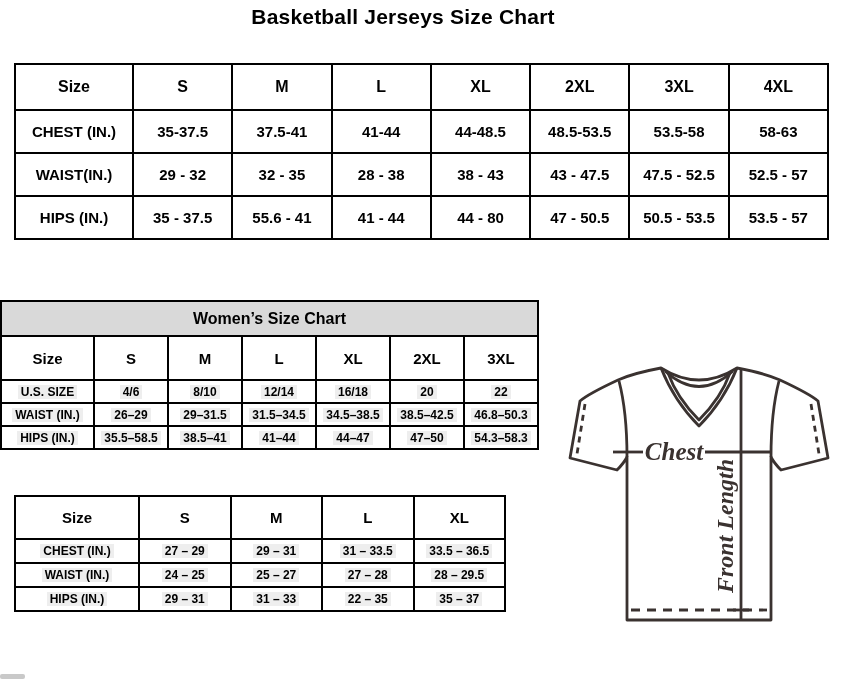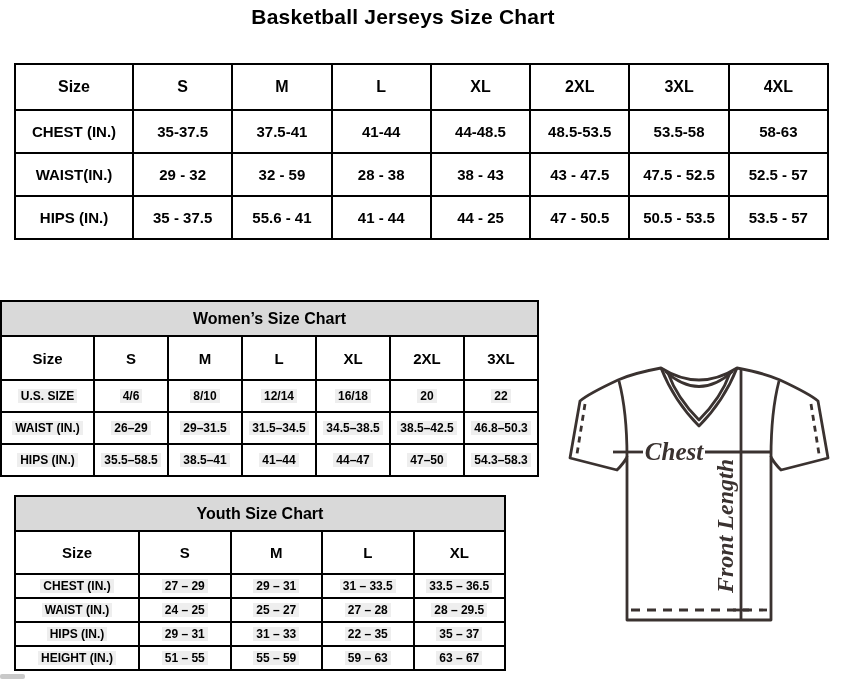--- a/index.html
+++ b/index.html
@@ -19,21 +19,21 @@
   .thead-cell { background:#d9d9d9; font-size:16px; }
   
   .men-table { left:14px; top:63px; width:815px; }
   .men-table .thead-row { height:35px; }
   .men-table .size-row { height:46px; font-size:16px; }
   .men-table .data-row { height:43px; font-size:15px; }
   
   .women-table { left:0; top:300px; width:539px; }
   .women-table .thead-row { height:35px; }
   .women-table .size-row { height:44px; font-size:15px; }
-  .women-table .data-row { height:32px; font-size:12px; }
+  .women-table .data-row { height:23px; font-size:12px; }
   
   .youth-table { left:14px; top:495px; width:492px; }
   .youth-table .thead-row { height:35px; }
   .youth-table .size-row { height:43px; font-size:15px; }
   .youth-table .data-row { height:24px; font-size:12px; }
   .hl { background:#eeeeee; padding:0 3px; }
   
   .jersey { position:absolute; left:561px; top:356px; width:274px; height:274px; }
   .jersey path, .jersey line { fill:none; stroke:#3a3230; stroke-width:2.8; stroke-linejoin:round; stroke-linecap:butt; }
   .jersey .fillw { fill:#ffffff; }
@@ -81,33 +81,33 @@
       <td>37.5-41</td>
       <td>41-44</td>
       <td>44-48.5</td>
       <td>48.5-53.5</td>
       <td>53.5-58</td>
       <td>58-63</td>
     </tr>
     <tr class="data-row">
       <td>WAIST(IN.)</td>
       <td>29 - 32</td>
-      <td>32 - 59</td>
+      <td>32 - 35</td>
       <td>28 - 38</td>
       <td>38 - 43</td>
       <td>43 - 47.5</td>
       <td>47.5 - 52.5</td>
       <td>52.5 - 57</td>
     </tr>
     <tr class="data-row">
       <td>HIPS (IN.)</td>
       <td>35 - 37.5</td>
       <td>55.6 - 41</td>
       <td>41 - 44</td>
-      <td>44 - 25</td>
+      <td>44 - 80</td>
       <td>47 - 50.5</td>
       <td>50.5 - 53.5</td>
       <td>53.5 - 57</td>
     </tr>
   </tbody>
     </table>
 
   <table class="women-table">
     <colgroup>
         <col style="width:93px">
@@ -163,23 +163,20 @@
 
   <table class="youth-table">
     <colgroup>
         <col style="width:124px">
         <col>
         <col>
         <col>
         <col>
       </colgroup>
     <tbody>
-        <tr class="thead-row">
-      <td class="thead-cell" colspan="5">Youth Size Chart</td>
-    </tr>
     <tr class="size-row">
       <td>Size</td>
       <td>S</td>
       <td>M</td>
       <td>L</td>
       <td>XL</td>
     </tr>
     <tr class="data-row">
       <td><span class="hl">CHEST (IN.)</span></td>
       <td><span class="hl">27 – 29</span></td>
@@ -193,27 +190,20 @@
       <td><span class="hl">25 – 27</span></td>
       <td><span class="hl">27 – 28</span></td>
       <td><span class="hl">28 – 29.5</span></td>
     </tr>
     <tr class="data-row">
       <td><span class="hl">HIPS (IN.)</span></td>
       <td><span class="hl">29 – 31</span></td>
       <td><span class="hl">31 – 33</span></td>
       <td><span class="hl">22 – 35</span></td>
       <td><span class="hl">35 – 37</span></td>
-    </tr>
-    <tr class="data-row">
-      <td><span class="hl">HEIGHT (IN.)</span></td>
-      <td><span class="hl">51 – 55</span></td>
-      <td><span class="hl">55 – 59</span></td>
-      <td><span class="hl">59 – 63</span></td>
-      <td><span class="hl">63 – 67</span></td>
     </tr>
   </tbody>
     </table>
 
   <svg class="jersey" viewBox="0 0 274 274">
 
     <path class="fillw" d="
       M 100,12
       C 84,15 68,19 57,24
       C 42,31 26,39 19,45

